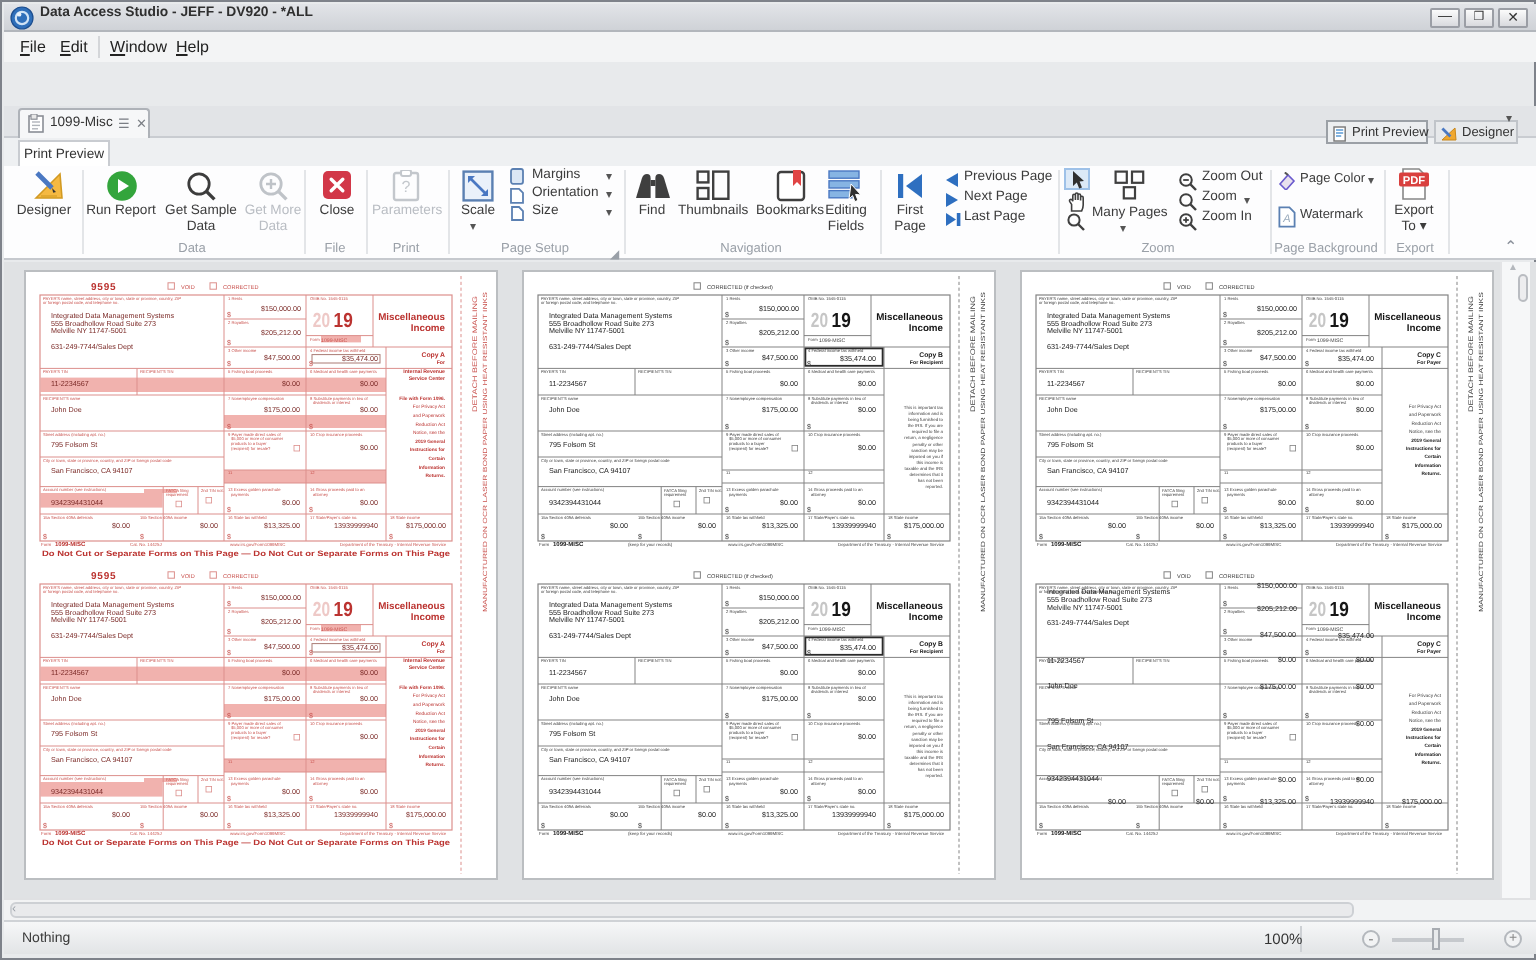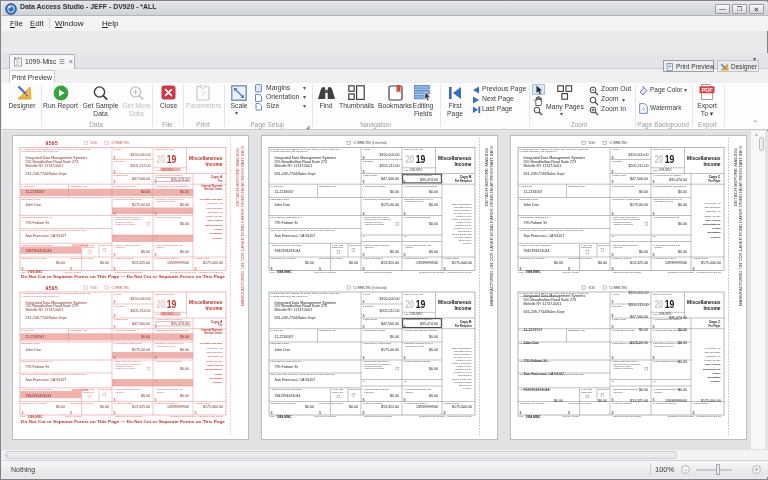--- a/index.html
+++ b/index.html
@@ -17,21 +17,21 @@
  <div class="abs" style="left:713px;top:2px;width:15px;height:10px;background:linear-gradient(#fbfbfb,#d9dade);border:1px solid #9b9ea5;border-radius:1px;font-size:7px;color:#333;text-align:center;line-height:7px">—</div>
  <div class="abs" style="left:730px;top:2px;width:15px;height:10px;background:linear-gradient(#fbfbfb,#d9dade);border:1px solid #9b9ea5;border-radius:1px;font-size:6px;color:#333;text-align:center;line-height:9px">❐</div>
  <div class="abs" style="left:747px;top:2px;width:15px;height:10px;background:linear-gradient(#fbfbfb,#d9dade);border:1px solid #9b9ea5;border-radius:1px;font-size:7px;color:#333;text-align:center;line-height:9px">✕</div>
 </div>
 
 <div class="abs" style="left:1px;top:15px;width:766px;height:15px;background:#f3f4f5">
  <div class="abs" style="left:8px;top:3px;font-size:8px;color:#222"><span style="text-decoration:underline">F</span>ile</div>
  <div class="abs" style="left:28px;top:3px;font-size:8px;color:#222"><span style="text-decoration:underline">E</span>dit</div>
  <div class="abs" style="left:47px;top:2px;width:1px;height:11px;background:#d4d6d9"></div>
  <div class="abs" style="left:53px;top:3px;font-size:8px;color:#222"><span style="text-decoration:underline">W</span>indow</div>
- <div class="abs" style="left:100px;top:3px;font-size:8px;color:#222"><span style="text-decoration:underline">H</span>elp</div>
+ <div class="abs" style="left:86px;top:3px;font-size:8px;color:#222"><span style="text-decoration:underline">H</span>elp</div>
 </div>
 
 
 <div class="abs" style="left:1px;top:52px;width:766px;height:16px;background:#e2e4e7;border-bottom:1px solid #c9ccd1">
  <div class="abs" style="left:7px;top:1px;width:66px;height:15px;background:#f6f7f8;border:1px solid #aeb2b8;border-bottom:none;border-radius:2px 2px 0 0">
   <svg class="abs" style="left:3px;top:2px" width="10" height="10" viewBox="0 0 10 10">
           <rect x="1.5" y="1" width="7" height="8" fill="#fff" stroke="#8a8e95" stroke-width="0.8"></rect>
           <rect x="2.5" y="0" width="3" height="2.6" fill="#e8e8e8" stroke="#8a8e95" stroke-width="0.6"></rect>
           <line x1="3" y1="4" x2="7" y2="4" stroke="#b0b4ba" stroke-width="0.7"></line>
           <line x1="3" y1="5.7" x2="7" y2="5.7" stroke="#b0b4ba" stroke-width="0.7"></line>
@@ -1030,18 +1030,18 @@
         <div class="abs" style="left:8px;top:6px;width:5px;height:14px;background:#ededef;border:1px solid #b9bcc1;border-radius:3px"></div>
       </div>
     </div>
     <div class="abs" style="left:1px;top:448px;width:766px;height:11px;background:#f2f3f4;border-top:1px solid #e0e1e3">
 <div class="abs" style="left:3px;top:1px;width:672px;height:8px;background:#e9eaec;border:1px solid #cdd0d4;border-radius:3px"></div>
 <div class="abs" style="left:4px;top:2px;font-size:6px;color:#9aa0a8">‹</div>
 </div>
 <div class="abs" style="left:1px;top:459px;width:766px;height:17px;background:linear-gradient(#f6f7f8,#e2e4e6);border-top:1px solid #cfd2d6">
  <div class="abs" style="left:9px;top:5px;font-size:7px;color:#3a3a3a">Nothing</div>
  <div class="abs" style="left:648px;top:2px;width:1px;height:13px;background:#cdd0d4"></div>
- <div class="abs" style="left:653px;top:4px;font-size:7.5px;color:#333">100%</div>
+ <div class="abs" style="left:630px;top:4px;font-size:7.5px;color:#333">100%</div>
  <div class="abs" style="left:679px;top:4px;width:9px;height:9px;border-radius:50%;border:1px solid #b4b8bd;background:#f2f3f4;font-size:8px;color:#888;text-align:center;line-height:7px">-</div>
  <div class="abs" style="left:694px;top:8px;width:36px;height:2px;background:#c6c9cd"></div>
  <div class="abs" style="left:714px;top:3px;width:4px;height:11px;background:#e8eaec;border:1px solid #a8acb2"></div>
  <div class="abs" style="left:750px;top:4px;width:9px;height:9px;border-radius:50%;border:1px solid #b4b8bd;background:#f2f3f4;font-size:7px;color:#888;text-align:center;line-height:8px">+</div>
 </div>
 </div>
 </body></html>

